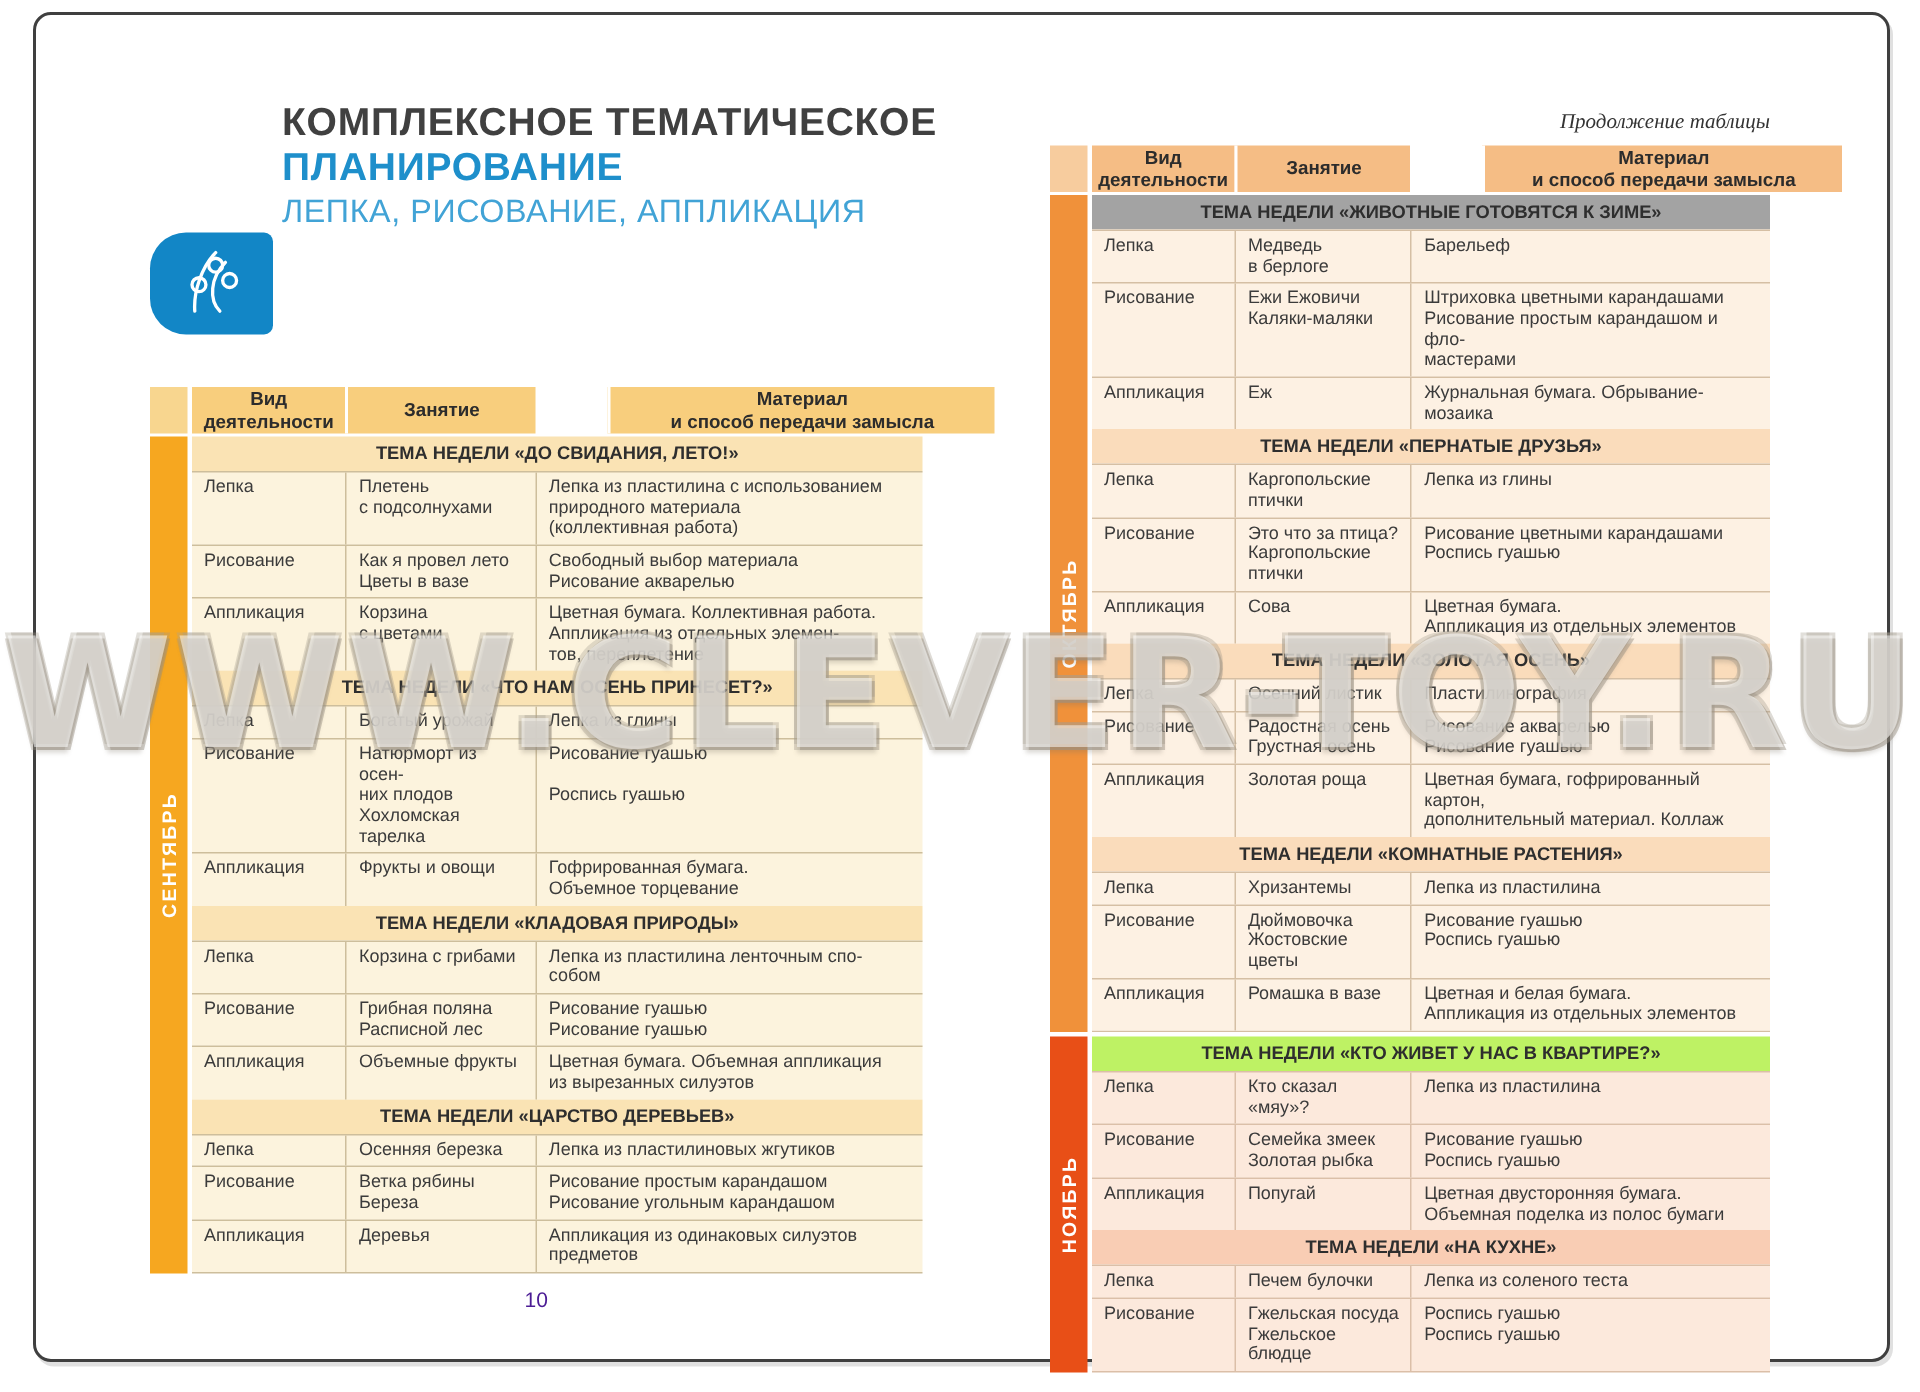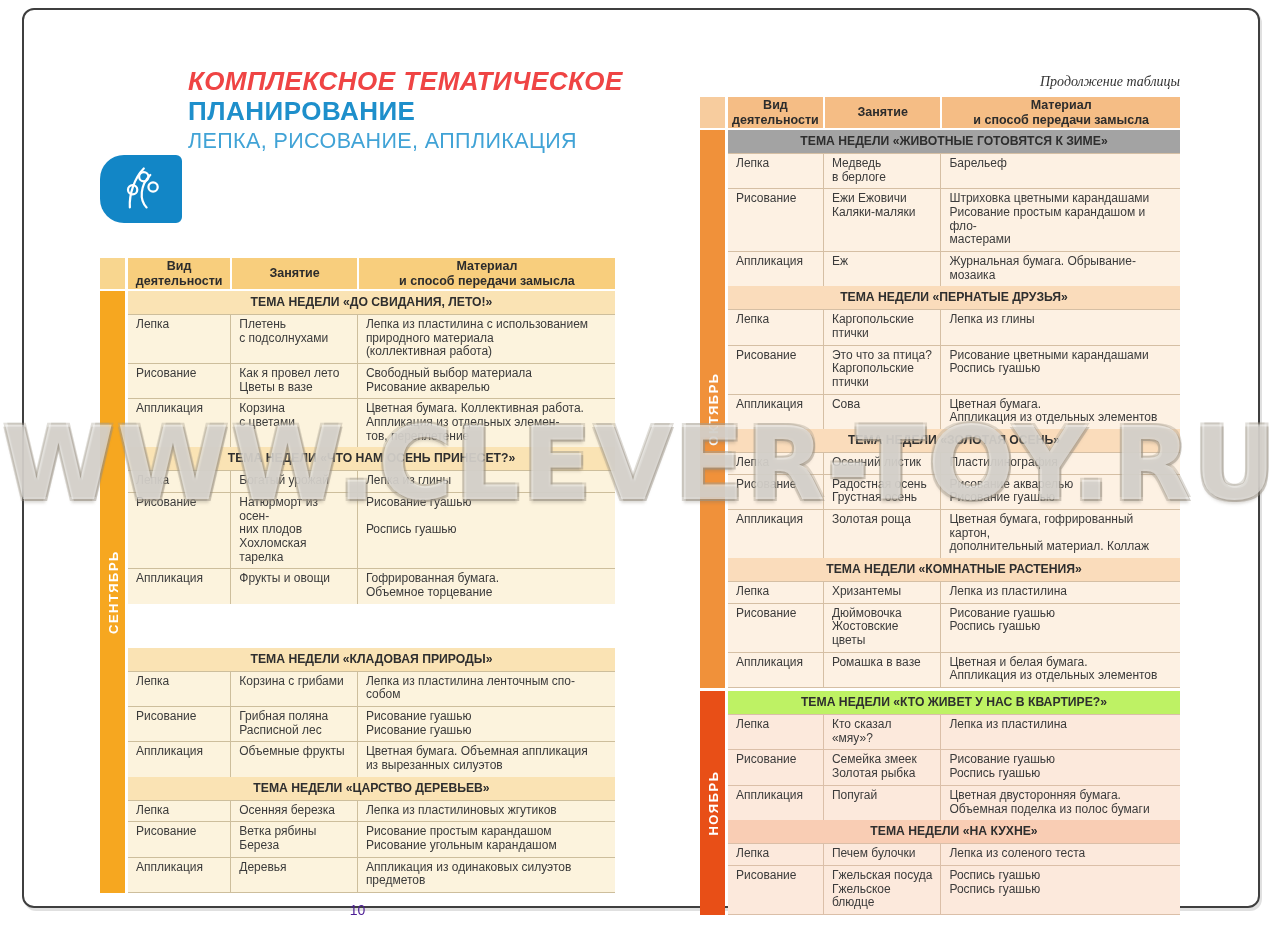--- a/index.html
+++ b/index.html
@@ -32,21 +32,21 @@
   #right-table{left:700px;top:97px;width:480px;}
   .tbl-header{display:flex;height:31px;margin-bottom:2px;}
   .notch{flex:0 0 25px;margin-right:3px;height:100%;}
   .hcells{flex:1;display:flex;height:100%;}
   .hcell{
     display:flex;align-items:center;justify-content:center;text-align:center;
     white-space:pre-line;font-weight:bold;font-size:12.5px;line-height:1.18;
     color:#2c2c2c;padding:3px 4px;
   }
   .hcell+.hcell{border-left:2px solid #ffffff;}
-  .hcell.c0{flex:0 0 21%;} .hcell.c1{flex:0 0 26%;} .hcell.c2{flex:0 0 53%;}
+  .hcell.c0{flex:0 0 21%;} .hcell.c1{flex:0 0 26%;} .hcell.c2{flex:0 0 53%;margin-left:48px;}
   .month-block{display:flex;}
   .month-block+.month-block{margin-top:3px;}
   .month-strip{flex:0 0 25px;margin-right:3px;position:relative;}
   .month-label{
     position:absolute;top:50%;left:50%;
     transform:translate(-50%,-50%) rotate(-90deg);
     white-space:nowrap;color:#fff;font-weight:bold;font-size:13px;letter-spacing:1.5px;
   }
   .month-table{flex:1;}
   .theme-row{
@@ -77,21 +77,21 @@
                 0 4px 3px rgba(120,113,100,.25);
     pointer-events:none;user-select:none;
   }
 </style>
 </head>
 <body>
 
 <div class="frame"></div>
 
 <div class="title-block">
-  <div class="title-line" style="color: #ef4444; font-style: italic;">КОМПЛЕКСНОЕ ТЕМАТИЧЕСКОЕ</div>
+  <div class="title-line" style="color: #404040;">КОМПЛЕКСНОЕ ТЕМАТИЧЕСКОЕ</div>
   <div class="title-line" style="color: rgb(30, 143, 203);">ПЛАНИРОВАНИЕ</div>
   <div class="subtitle" style="color: rgb(65, 163, 214);">ЛЕПКА, РИСОВАНИЕ, АППЛИКАЦИЯ</div>
 </div>
 
 <div class="logo-tile" style="background: rgb(18, 134, 198);">
   <span>
     <svg viewBox="0 0 60 56" width="56" height="52" aria-hidden="true">
       <g fill="none" stroke="#ffffff" stroke-width="2.4" stroke-linecap="round">
         <path d="M18 50 C17 36 23 18 33 8"></path>
         <path d="M36 50 C28 42 29 26 40 15"></path>
@@ -160,21 +160,21 @@
           <div class="cell c2" style="border-left-color: rgb(205, 190, 156);">Рисование гуашью
 
 Роспись гуашью</div>
         </div>
         <div class="t-row" style="background: rgb(252, 243, 221); border-top-color: rgb(205, 190, 156);">
           <div class="cell c0">Аппликация</div>
           <div class="cell c1" style="border-left-color: rgb(205, 190, 156);">Фрукты и овощи</div>
           <div class="cell c2" style="border-left-color: rgb(205, 190, 156);">Гофрированная бумага.
 Объемное торцевание</div>
         </div>
-        <div class="theme-row" style="background: rgb(250, 227, 180); margin-top: 44px;">ТЕМА НЕДЕЛИ «КЛАДОВАЯ ПРИРОДЫ»</div>
+        <div class="theme-row" style="background: rgb(250, 227, 180);">ТЕМА НЕДЕЛИ «КЛАДОВАЯ ПРИРОДЫ»</div>
         <div class="t-row" style="background: rgb(252, 243, 221); border-top-color: rgb(205, 190, 156);">
           <div class="cell c0">Лепка</div>
           <div class="cell c1" style="border-left-color: rgb(205, 190, 156);">Корзина с грибами</div>
           <div class="cell c2" style="border-left-color: rgb(205, 190, 156);">Лепка из пластилина ленточным спо-
 собом</div>
         </div>
         <div class="t-row" style="background: rgb(252, 243, 221); border-top-color: rgb(205, 190, 156);">
           <div class="cell c0">Рисование</div>
           <div class="cell c1" style="border-left-color: rgb(205, 190, 156);">Грибная поляна
 Расписной лес</div>

